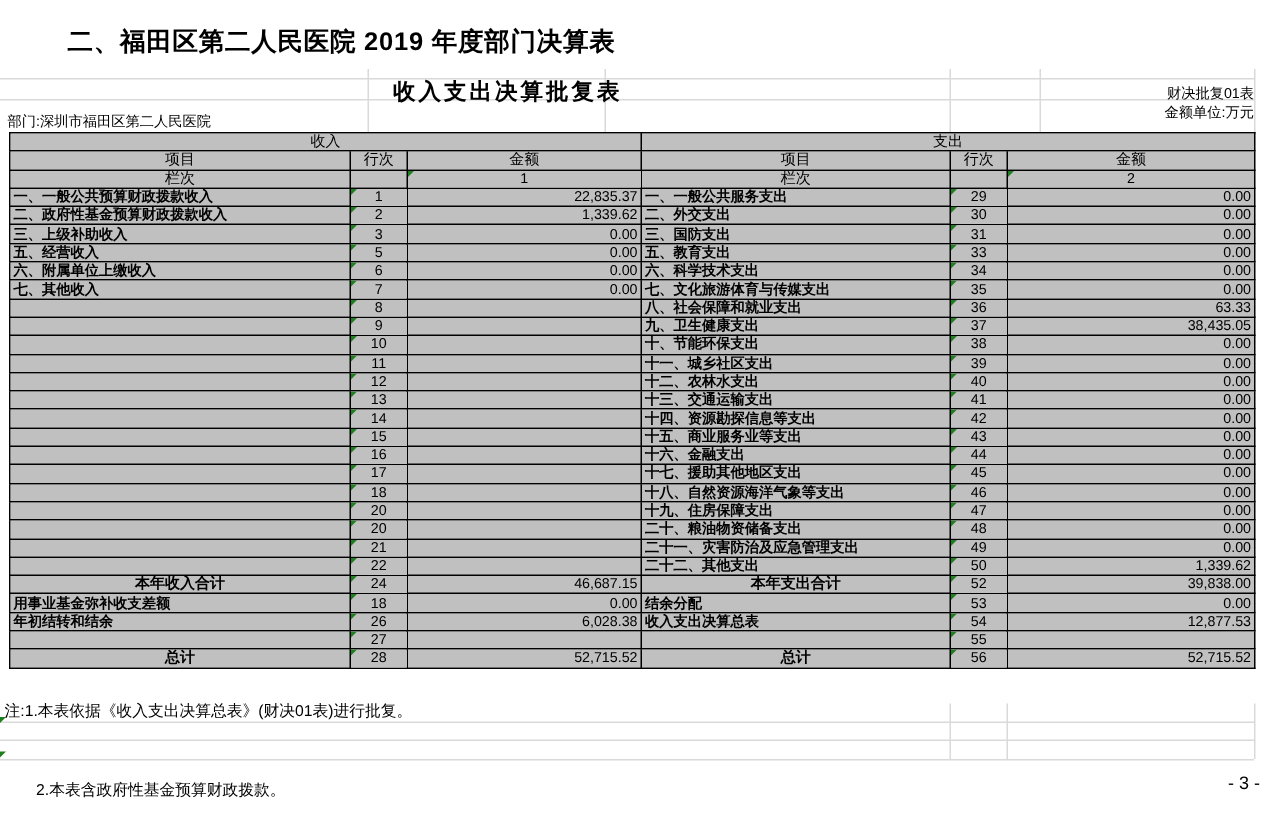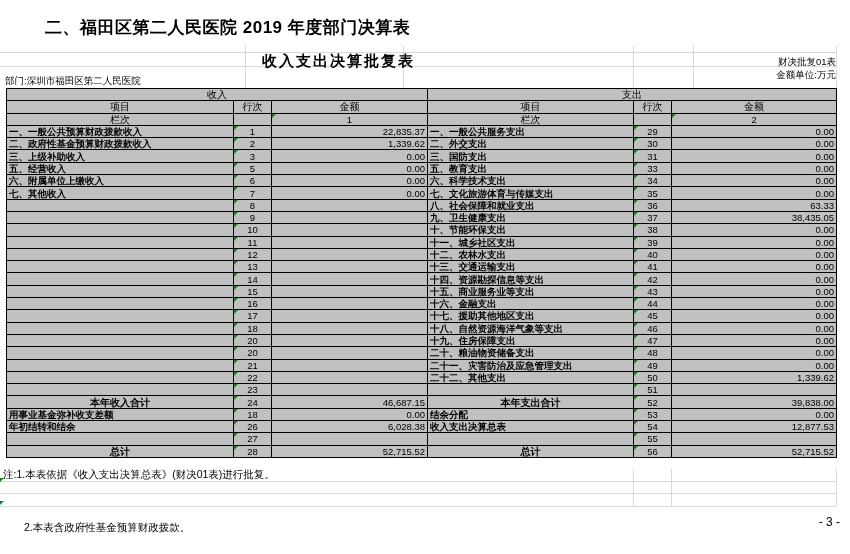--- a/index.html
+++ b/index.html
@@ -278,28 +278,20 @@
       </tr>
       <tr>
         <td class="item"></td>
         <td class="ln">22</td>
         <td class="amt"></td>
         <td class="item">二十二、其他支出</td>
         <td class="ln">50</td>
         <td class="amt">1,339.62</td>
       </tr>
       <tr>
-        <td class="item"></td>
-        <td class="ln">23</td>
-        <td class="amt"></td>
-        <td class="item"></td>
-        <td class="ln">51</td>
-        <td class="amt"></td>
-      </tr>
-      <tr>
         <td class="item total">本年收入合计</td>
         <td class="ln">24</td>
         <td class="amt">46,687.15</td>
         <td class="item total">本年支出合计</td>
         <td class="ln">52</td>
         <td class="amt">39,838.00</td>
       </tr>
       <tr>
         <td class="item">用事业基金弥补收支差额</td>
         <td class="ln">18</td>

